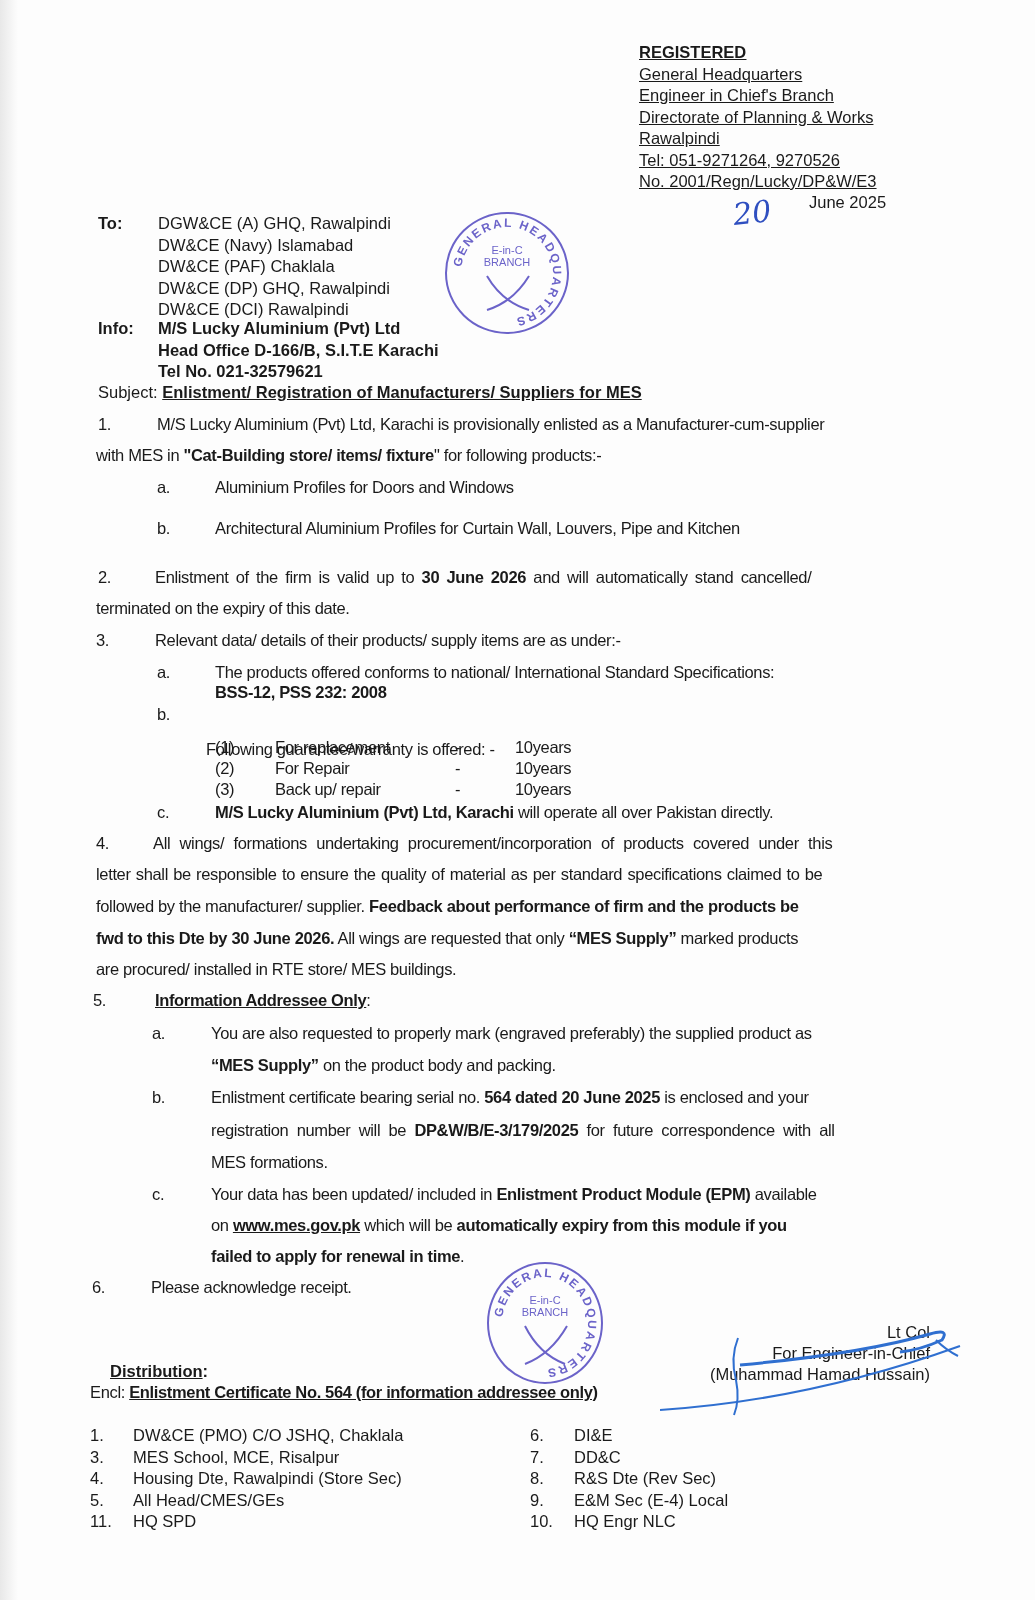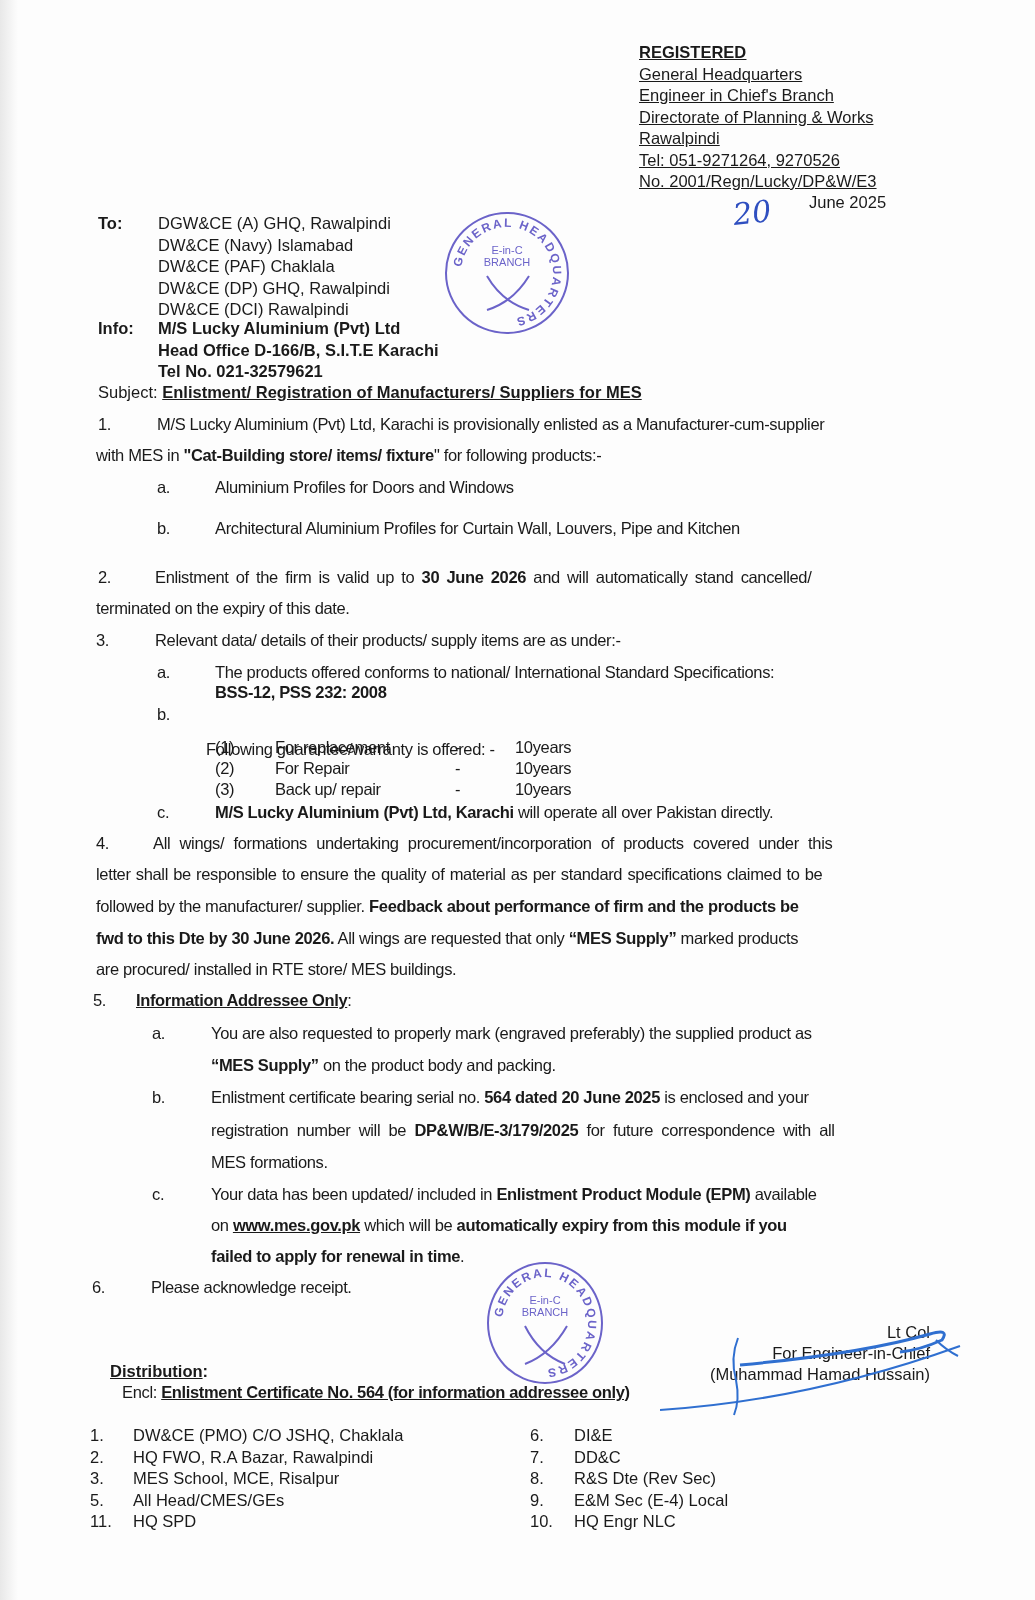--- a/index.html
+++ b/index.html
@@ -117,21 +117,21 @@
 <div class="abs narrow" style="left:96px;top:865px;word-spacing:1px;">letter shall be responsible to ensure the quality of material as per standard specifications claimed to be</div>
 <div class="abs narrow" style="left:96px;top:897px;">
   <span>followed by the manufacturer/ supplier. </span><b>Feedback about performance of firm and the products be</b>
 </div>
 <div class="abs narrow" style="left:96px;top:929px;">
   <b>fwd to this Dte by 30 June 2026.</b><span> All wings are requested that only </span><b>“MES Supply”</b><span> marked products</span>
 </div>
 <div class="abs narrow" style="left:96px;top:960px;">are procured/ installed in RTE store/ MES buildings.</div>
 
 <div class="abs narrow" style="left:93px;top:991px;">5.</div>
-<div class="abs narrow" style="left:136px;top:991px;">
+<div class="abs narrow" style="left:155px;top:991px;">
   <b class="u">Information Addressee Only</b><span>:</span>
 </div>
 <div class="abs narrow" style="left:152px;top:1024px;">a.</div>
 <div class="abs narrow" style="left:211px;top:1024px;">You are also requested to properly mark (engraved preferably) the supplied product as</div>
 <div class="abs narrow" style="left:211px;top:1056px;">
   <b>“MES Supply”</b><span> on the product body and packing.</span>
 </div>
 <div class="abs narrow" style="left:152px;top:1088px;">b.</div>
 <div class="abs narrow" style="left:211px;top:1088px;">
   <span>Enlistment certificate bearing serial no. </span><b>564 dated 20 June 2025</b><span> is enclosed and your</span>
@@ -170,32 +170,32 @@
 <div class="abs hdr" style="left:855px;top:1322px;text-align:right;width:75px;">Lt Col</div>
 <div class="abs hdr" style="left:755px;top:1343px;text-align:right;width:175px;">For Engineer-in-Chief</div>
 <div class="abs hdr" style="left:684px;top:1364px;text-align:right;width:246px;">(Muhammad Hamad Hussain)</div>
 <svg class="sig" style="left:660px;top:1310px;" width="320" height="110">
   <path d="M78 28 Q70 48 76 70 Q80 90 74 105" stroke="#2f6fd0" stroke-width="2" fill="none"></path>
   <path d="M80 55 Q200 44 270 24 Q290 18 282 30 Q260 40 240 42" stroke="#2f6fd0" stroke-width="3" fill="none"></path>
   <path d="M0 100 Q150 90 300 36" stroke="#2f6fd0" stroke-width="2" fill="none"></path>
   <path d="M276 30 Q286 40 298 46" stroke="#2f6fd0" stroke-width="2" fill="none"></path>
 </svg>
 
-<div class="abs narrow" style="left:90px;top:1383px;margin-left:32px;">
+<div class="abs narrow" style="left:90px;top:1383px;">
   <span>Encl:</span>
   <b class="u">Enlistment Certificate No. 564 (for information addressee only)</b>
 </div>
 
 <div class="abs hdr b" style="left:90px;top:1361px;margin-left:20px;">
   <span class="u">Distribution</span><span>:</span>
 </div>
 <div class="abs hdr" style="left:90px;top:1425px;">
   <div><span style="display:inline-block;width:43px;">1.</span><span>DW&amp;CE (PMO) C/O JSHQ, Chaklala</span></div>
-  <div><span style="display:inline-block;width:43px;">2.</span><span>HQ FWO, R.A Bazar, Rawalpindi</span></div>
   <div><span style="display:inline-block;width:43px;">3.</span><span>MES School, MCE, Risalpur</span></div>
+  <div><span style="display:inline-block;width:43px;">4.</span><span>Housing Dte, Rawalpindi (Store Sec)</span></div>
   <div><span style="display:inline-block;width:43px;">5.</span><span>All Head/CMES/GEs</span></div>
   <div><span style="display:inline-block;width:43px;">11.</span><span>HQ SPD</span></div>
 </div>
 <div class="abs hdr" style="left:530px;top:1425px;">
   <div><span style="display:inline-block;width:44px;">6.</span><span>DI&amp;E</span></div>
   <div><span style="display:inline-block;width:44px;">7.</span><span>DD&amp;C</span></div>
   <div><span style="display:inline-block;width:44px;">8.</span><span>R&amp;S Dte (Rev Sec)</span></div>
   <div><span style="display:inline-block;width:44px;">9.</span><span>E&amp;M Sec (E-4) Local</span></div>
   <div><span style="display:inline-block;width:44px;">10.</span><span>HQ Engr NLC</span></div>
 </div>

